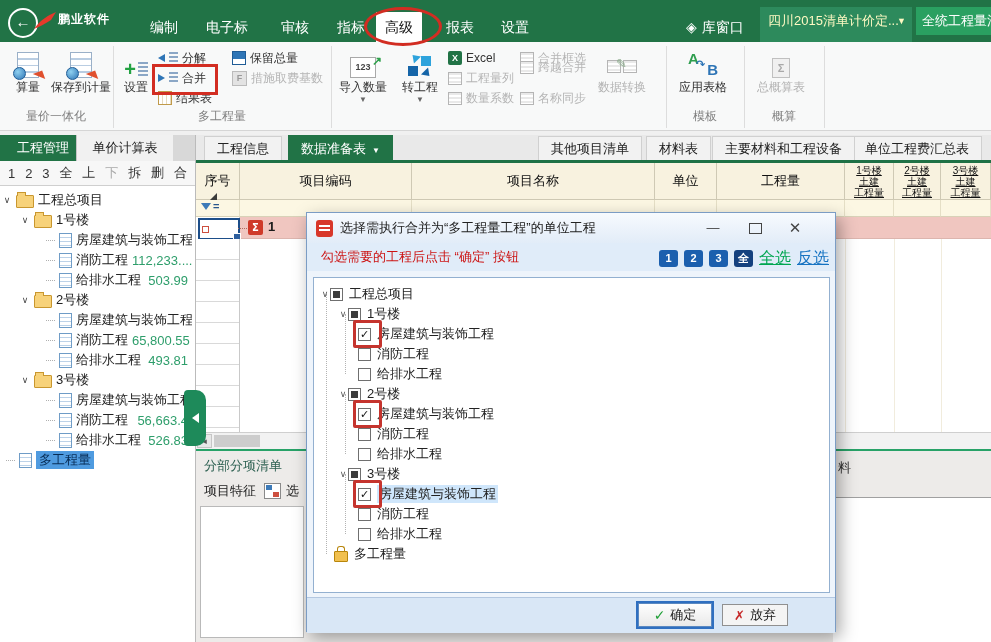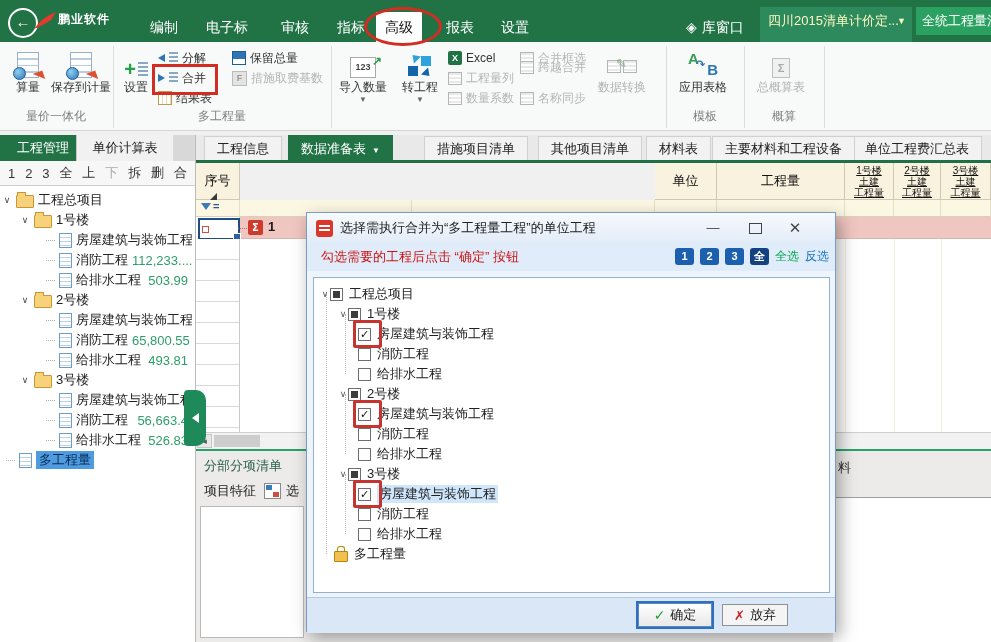--- a/index.html
+++ b/index.html
@@ -145,21 +145,21 @@
   .dlogo{left:9px;top:7px;width:17px;height:17px;background:#d8372a;border-radius:3px;}
   .dlogo i{position:absolute;left:3px;top:5px;width:11px;height:2px;background:#fff;box-shadow:0 4px 0 #fff;}
   .dtitletext{left:33px;top:0;line-height:30px;font-size:13px;color:#222;white-space:nowrap;}
   .dctrl{top:4px;width:28px;height:22px;text-align:center;line-height:22px;font-size:13px;color:#444;}
   .dmax{top:10px;width:11px;height:9px;border:1.5px solid #444;}
   .dinfo{left:0;top:30px;width:528px;height:28px;background:#e0ecf9;}
   .dhint{left:14px;top:30px;line-height:28px;font-size:13px;color:#cc1414;white-space:nowrap;text-align:center;}
   .dquick{right:6px;top:35px;display:flex;align-items:center;gap:6px;}
   .qbtn{width:19px;height:17px;border-radius:3px;background:#1b5fae;color:#fff;font:bold 11px/17px "Liberation Sans",sans-serif;text-align:center;}
   .qbtn.all{background:#14417f;}
-  .qlink{font-size:12px;}
+  .qlink{font-size:16px;text-decoration:underline;}
   .qlink.g{color:#00a651;}
   .qlink.b{color:#1673c2;}
   .dtreebox{left:6px;top:64px;width:517px;height:316px;background:#fff;border:1px solid #93b0d0;box-sizing:border-box;}
   .drow{position:absolute;height:20px;display:flex;align-items:center;font-size:13px;white-space:nowrap;}
   .drow .chev{color:#555;}
   .cb{width:13px;height:13px;border:1px solid #6f6f6f;background:#fff;display:inline-flex;align-items:center;
       justify-content:center;flex:none;margin-right:6px;box-sizing:border-box;}
   .cb.part::after{content:"";width:7px;height:7px;background:#3c3c3c;}
   .cb.chk::after{content:"✓";font-size:11px;font-weight:bold;color:#111;line-height:1;}
   .rmark{position:absolute;width:23px;height:22px;border:3px solid #c5342e;border-radius:2px;z-index:3;}
@@ -429,28 +429,29 @@
   </div>
   <div class="a ghandle">
       <i></i>
     </div>
 
   <div class="a ctabsrow"></div>
   <div class="a ctab" style="left:204px">工程信息</div>
   <div class="a ctab active" style="left:288px">
     <span>数据准备表</span><span class="dd">▼</span>
   </div>
-  <div class="a ctab" style="left:424px">措施项目清单</div>
   <div class="a ctab" style="left:538px">其他项目清单</div>
   <div class="a ctab" style="left:646px">材料表</div>
   <div class="a ctab" style="left:852px">单位工程费汇总表</div>
   <div class="a ctab" style="left:712px">主要材料和工程设备</div>
   <div class="a greenline"></div>
 
   <div class="a hcell" style="left:196px;width:44px">序号</div>
+  <div class="a hcell" style="left:240px;width:172px">项目编码</div>
+  <div class="a hcell" style="left:412px;width:243px">项目名称</div>
   <div class="a hcell" style="left:655px;width:62px">单位</div>
   <div class="a hcell" style="left:717px;width:128px">工程量</div>
   <div class="a hcell" style="left:845px;width:49px">
     <span class="trip"><span>1号楼</span><br><span>土建</span><br><span>工程量</span></span>
   </div>
   <div class="a hcell" style="left:894px;width:47px">
     <span class="trip"><span>2号楼</span><br><span>土建</span><br><span>工程量</span></span>
   </div>
   <div class="a hcell" style="left:941px;width:50px">
     <span class="trip"><span>3号楼</span><br><span>土建</span><br><span>工程量</span></span>

